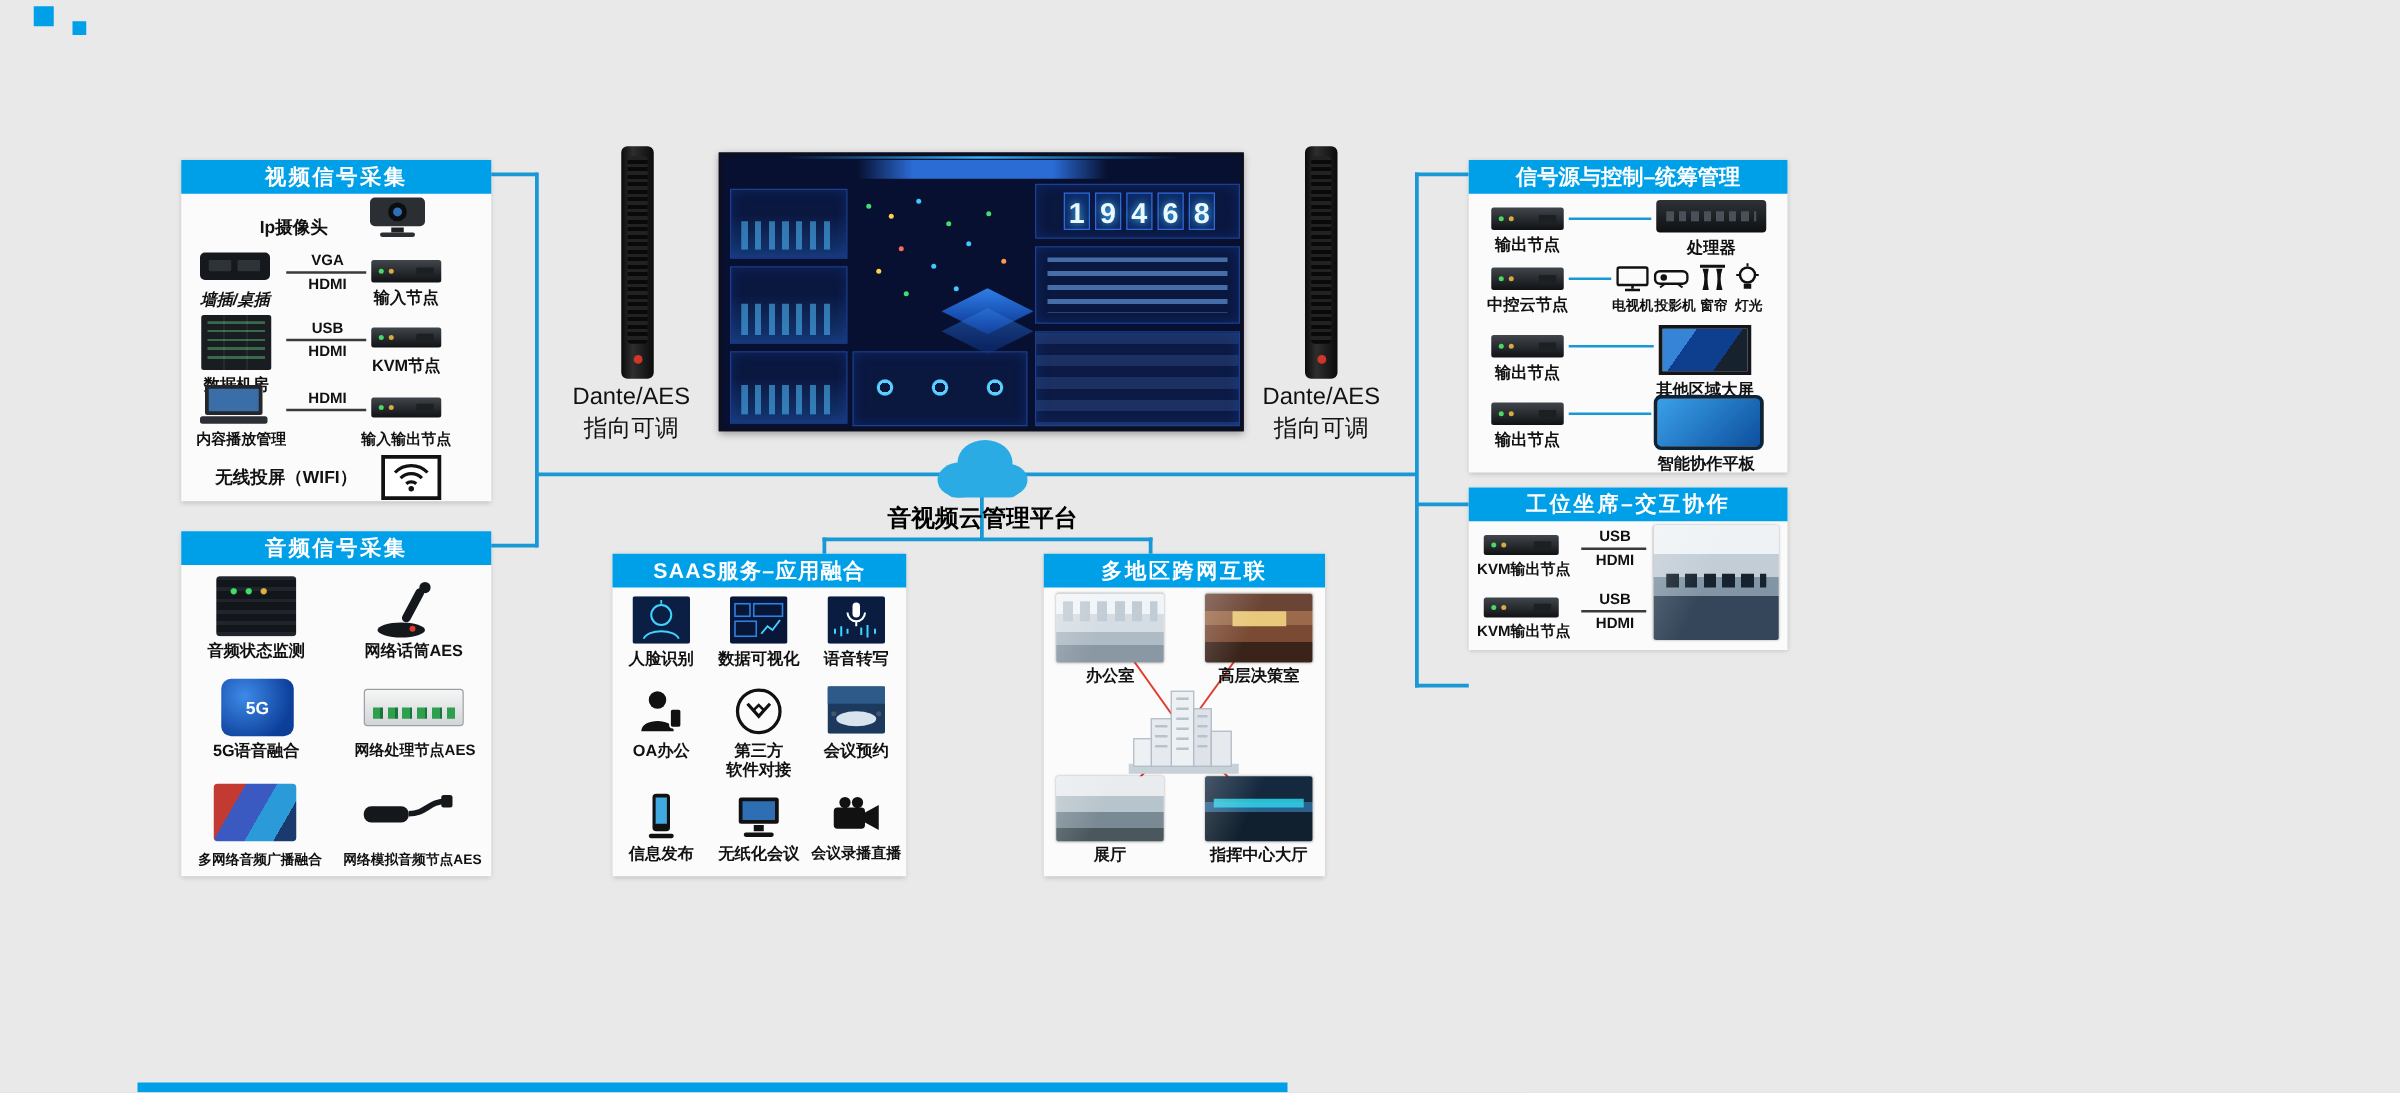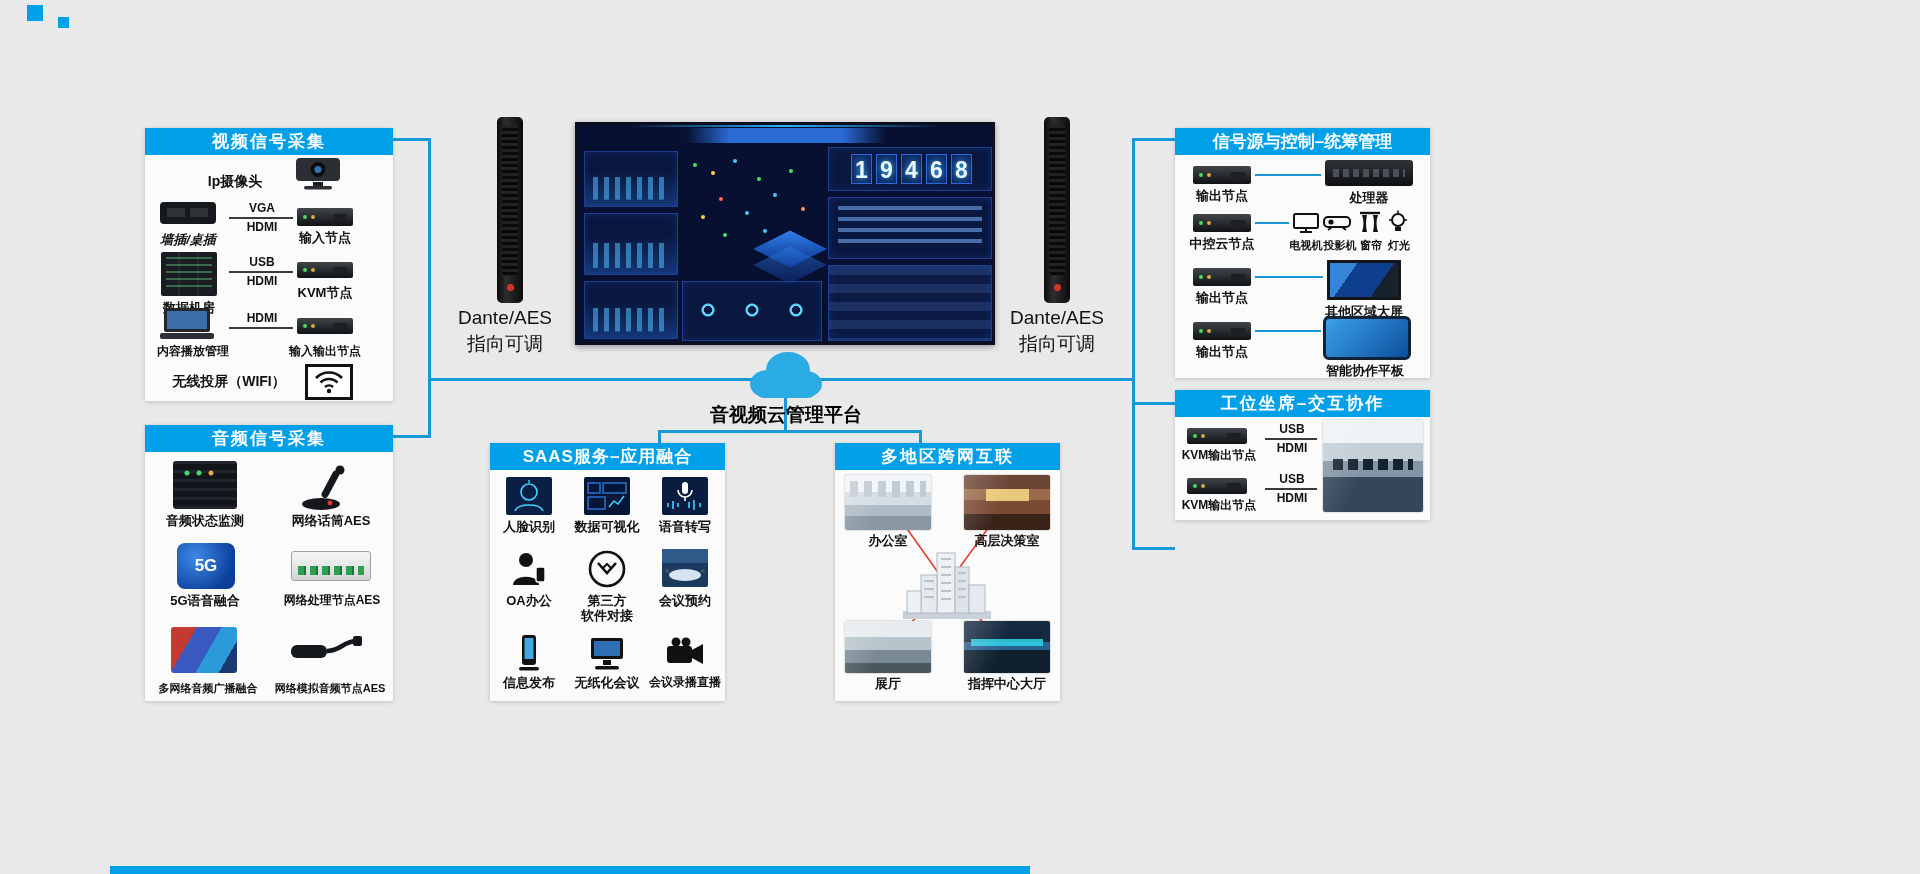--- a/index.html
+++ b/index.html
@@ -17,21 +17,21 @@
 .conn{position:absolute;font-size:12px;font-weight:bold;color:#111;text-align:center;}
 .connline{position:absolute;height:2px;background:#3a3a3a;}
 .blueline{position:absolute;height:2px;background:#1899d6;}
 .dev{position:absolute;background:linear-gradient(180deg,#41464c,#101214);border-radius:2px;}
 .dev::before{content:"";position:absolute;left:6px;top:50%;margin-top:-2px;width:4px;height:4px;border-radius:50%;background:#49d964;box-shadow:8px 0 0 #d9a942;}
 .dev::after{content:"";position:absolute;right:6px;top:50%;margin-top:-3px;width:14px;height:6px;background:#1d2023;border-radius:1px;}
 .racks{position:absolute;border-radius:2px;background:linear-gradient(90deg,#191c21 0 31%,#262a30 31% 34%,#191c21 34% 64%,#262a30 64% 67%,#191c21 67%);}
 .racks::after{content:"";position:absolute;left:5px;right:5px;top:5px;bottom:5px;background:repeating-linear-gradient(180deg,rgba(110,220,140,.4) 0 2px,transparent 2px 7px);}
 .wifi-box{position:absolute;border:3px solid #111;background:#fff;display:flex;align-items:center;justify-content:center;}
 .audio-monitor{position:absolute;border-radius:3px;background-color:#12151a;background-image:radial-gradient(circle 2px at 14px 12px,#3ce06a 2px,transparent 3px),radial-gradient(circle 2px at 26px 12px,#3ce06a 2px,transparent 3px),radial-gradient(circle 2px at 38px 12px,#e0b23c 2px,transparent 3px),repeating-linear-gradient(180deg,#20252d 0 3px,#12151a 3px 9px);}
-.fiveg{position:absolute;border-radius:8px;background:radial-gradient(circle at 32% 30%,#3e8ae8,#0c3f9a 75%);color:#fff;display:flex;align-items:center;justify-content:center;font-size:17px;font-weight:bold;}
+.fiveg{position:absolute;border-radius:8px;background:radial-gradient(circle at 32% 30%,#3e8ae8,#0c3f9a 75%);color:#fff;display:flex;align-items:center;justify-content:center;font-size:14px;font-weight:bold;}
 .proc-node{position:absolute;background:linear-gradient(#f6f6f6,#d2d4d6);border:1px solid #9aa0a6;border-radius:3px;}
 .proc-node::after{content:"";position:absolute;left:6px;right:6px;bottom:5px;height:9px;background:repeating-linear-gradient(90deg,#2e9e4f 0 6px,#19743a 6px 8px,transparent 8px 12px);}
 .thumb-multi{position:absolute;border-radius:3px;background:linear-gradient(120deg,#c23a32 0 28%,#3a5ac2 28% 55%,#2a9ad8 55% 80%,#1a3a6e 80%);}
 .ph{position:absolute;overflow:hidden;border-radius:2px;box-shadow:0 0 2px rgba(0,0,0,.35);}
 .ph::after{content:"";position:absolute;left:0;top:0;right:0;bottom:0;background:linear-gradient(115deg,rgba(255,255,255,.22),transparent 45%);}
 .ph-office{background:linear-gradient(180deg,#f2f5f8 0 30%,#d5dde4 30% 55%,#aebac4 55% 75%,#8a98a4 75%);}
 .ph-office::before{content:"";position:absolute;left:6%;top:10%;width:88%;height:30%;background:repeating-linear-gradient(90deg,#c2ccd4 0 8px,transparent 8px 14px);}
 .ph-exec{background:linear-gradient(180deg,#6a4434 0 25%,#9a6a4a 25% 45%,#7a4a34 45% 70%,#3a241a 70%);}
 .ph-exec::before{content:"";position:absolute;left:25%;top:26%;width:50%;height:22%;background:#e8c87a;}
 .ph-hall{background:linear-gradient(180deg,#e8ecef 0 30%,#b8c4cc 30% 55%,#7a8a94 55% 80%,#4a585e 80%);}

